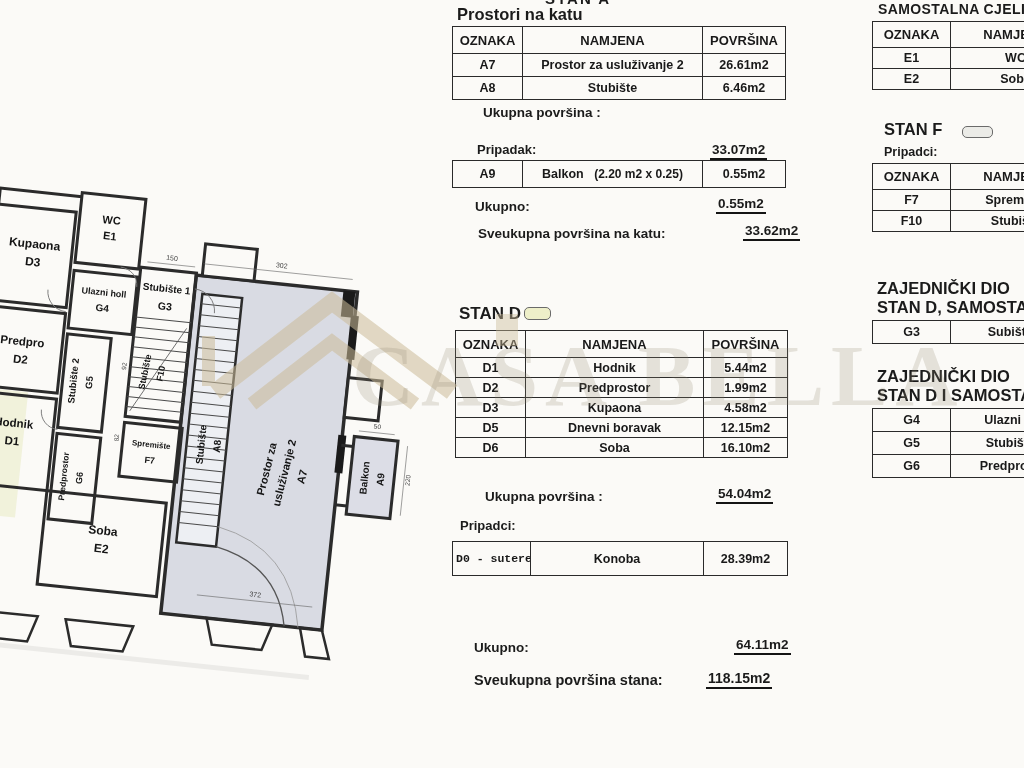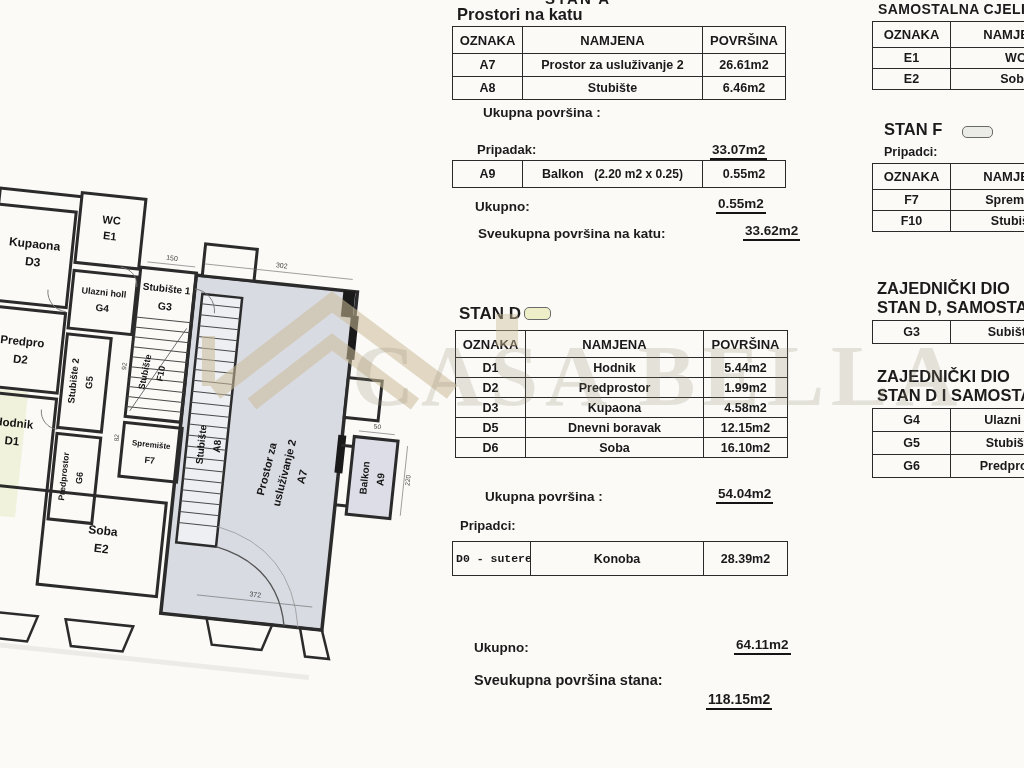--- a/index.html
+++ b/index.html
@@ -321,21 +321,21 @@
     <td class="r0" style="font-size:11.5px;font-family:Liberation Mono, monospace;">D0 - suteren</td>
     <td class="r0">Konoba</td>
     <td class="r0">28.39m2</td>
   </tr>
 </tbody>
   </table>
 
 <div class="abs lbl content" style="left:474px; top:640px;">Ukupno:</div>
 <div class="abs uval content" style="left:714px; top:637px;margin-left:20px;">64.11m2</div>
 <div class="abs lbl content" style="left:474px; top:672px; font-size:14.5px;text-align:right;">Sveukupna površina stana:</div>
-<div class="abs uval content" style="left:706px; top:670px; font-size:14px;margin-top:21px;">118.15m2</div>
+<div class="abs uval content" style="left:706px; top:670px; font-size:14px;">118.15m2</div>
 
 <div class="abs h14 content" style="left:878px; top:1px;">SAMOSTALNA CJELINA</div>
 
 <table class="dt t-right content abs" style="left:872px; top:21px;">
   <colgroup>
       <col style="width:78px">
       <col style="width:130px">
     </colgroup>
   <tbody>
       <tr>

